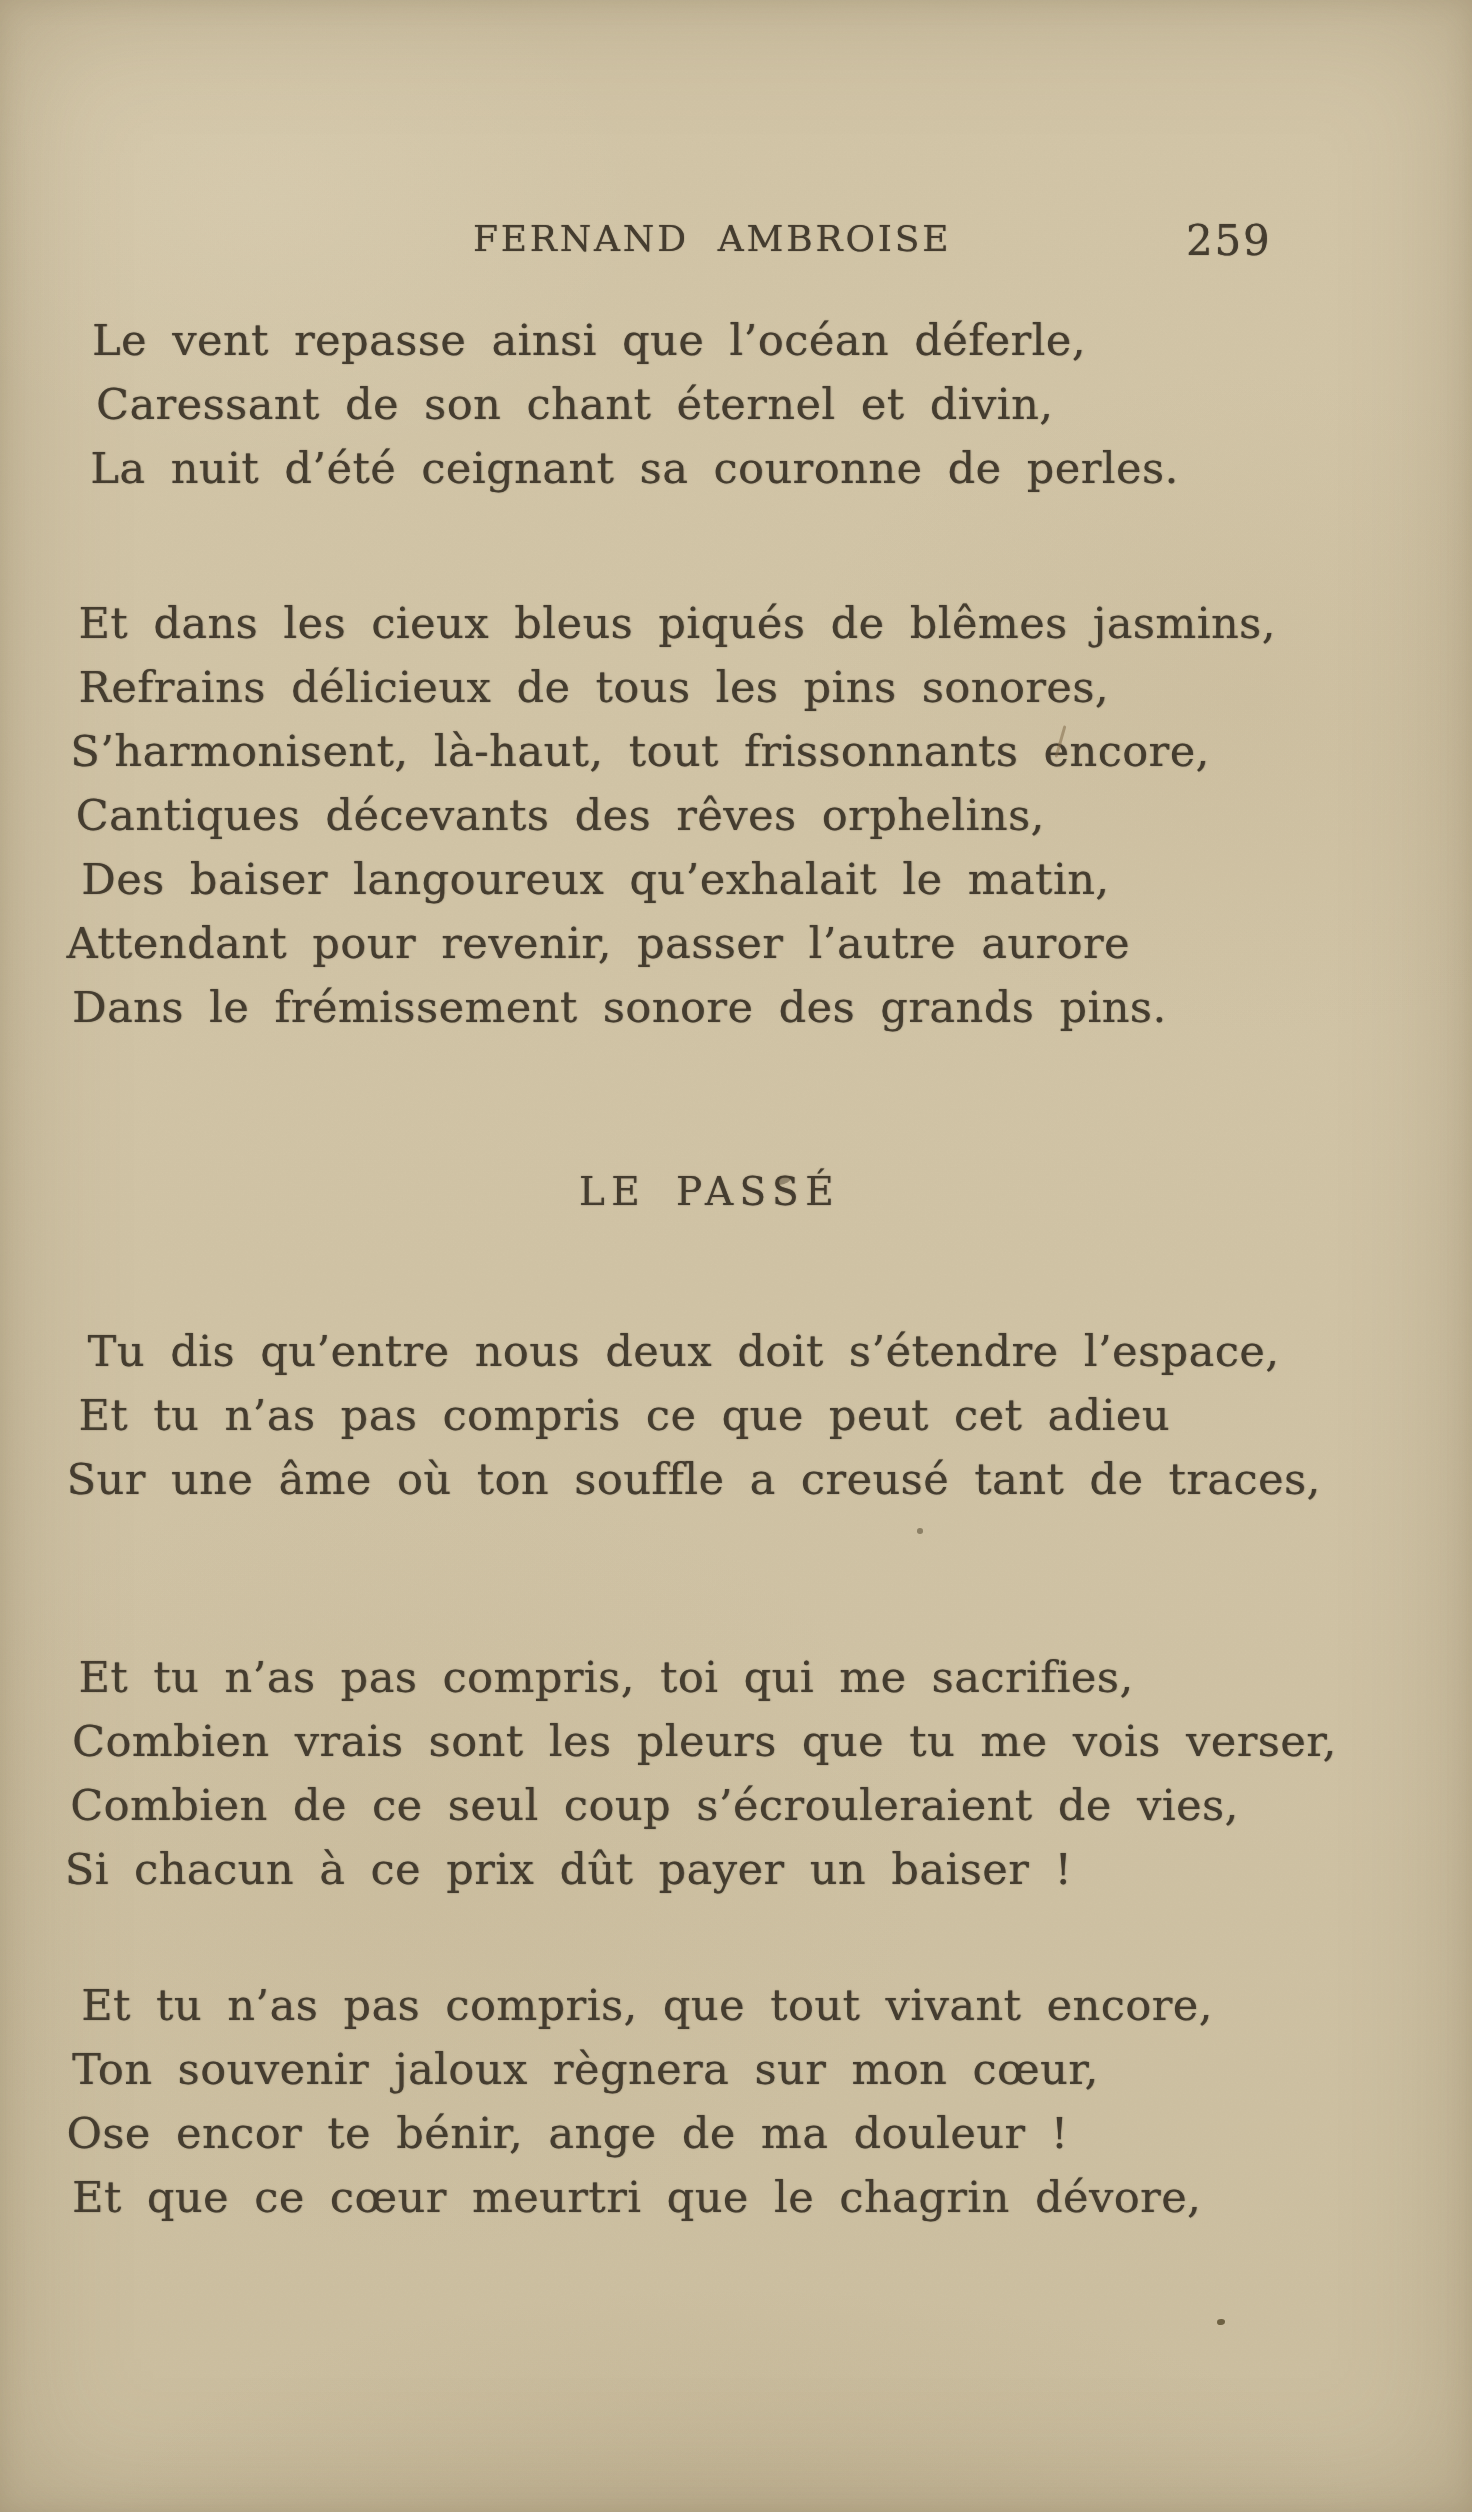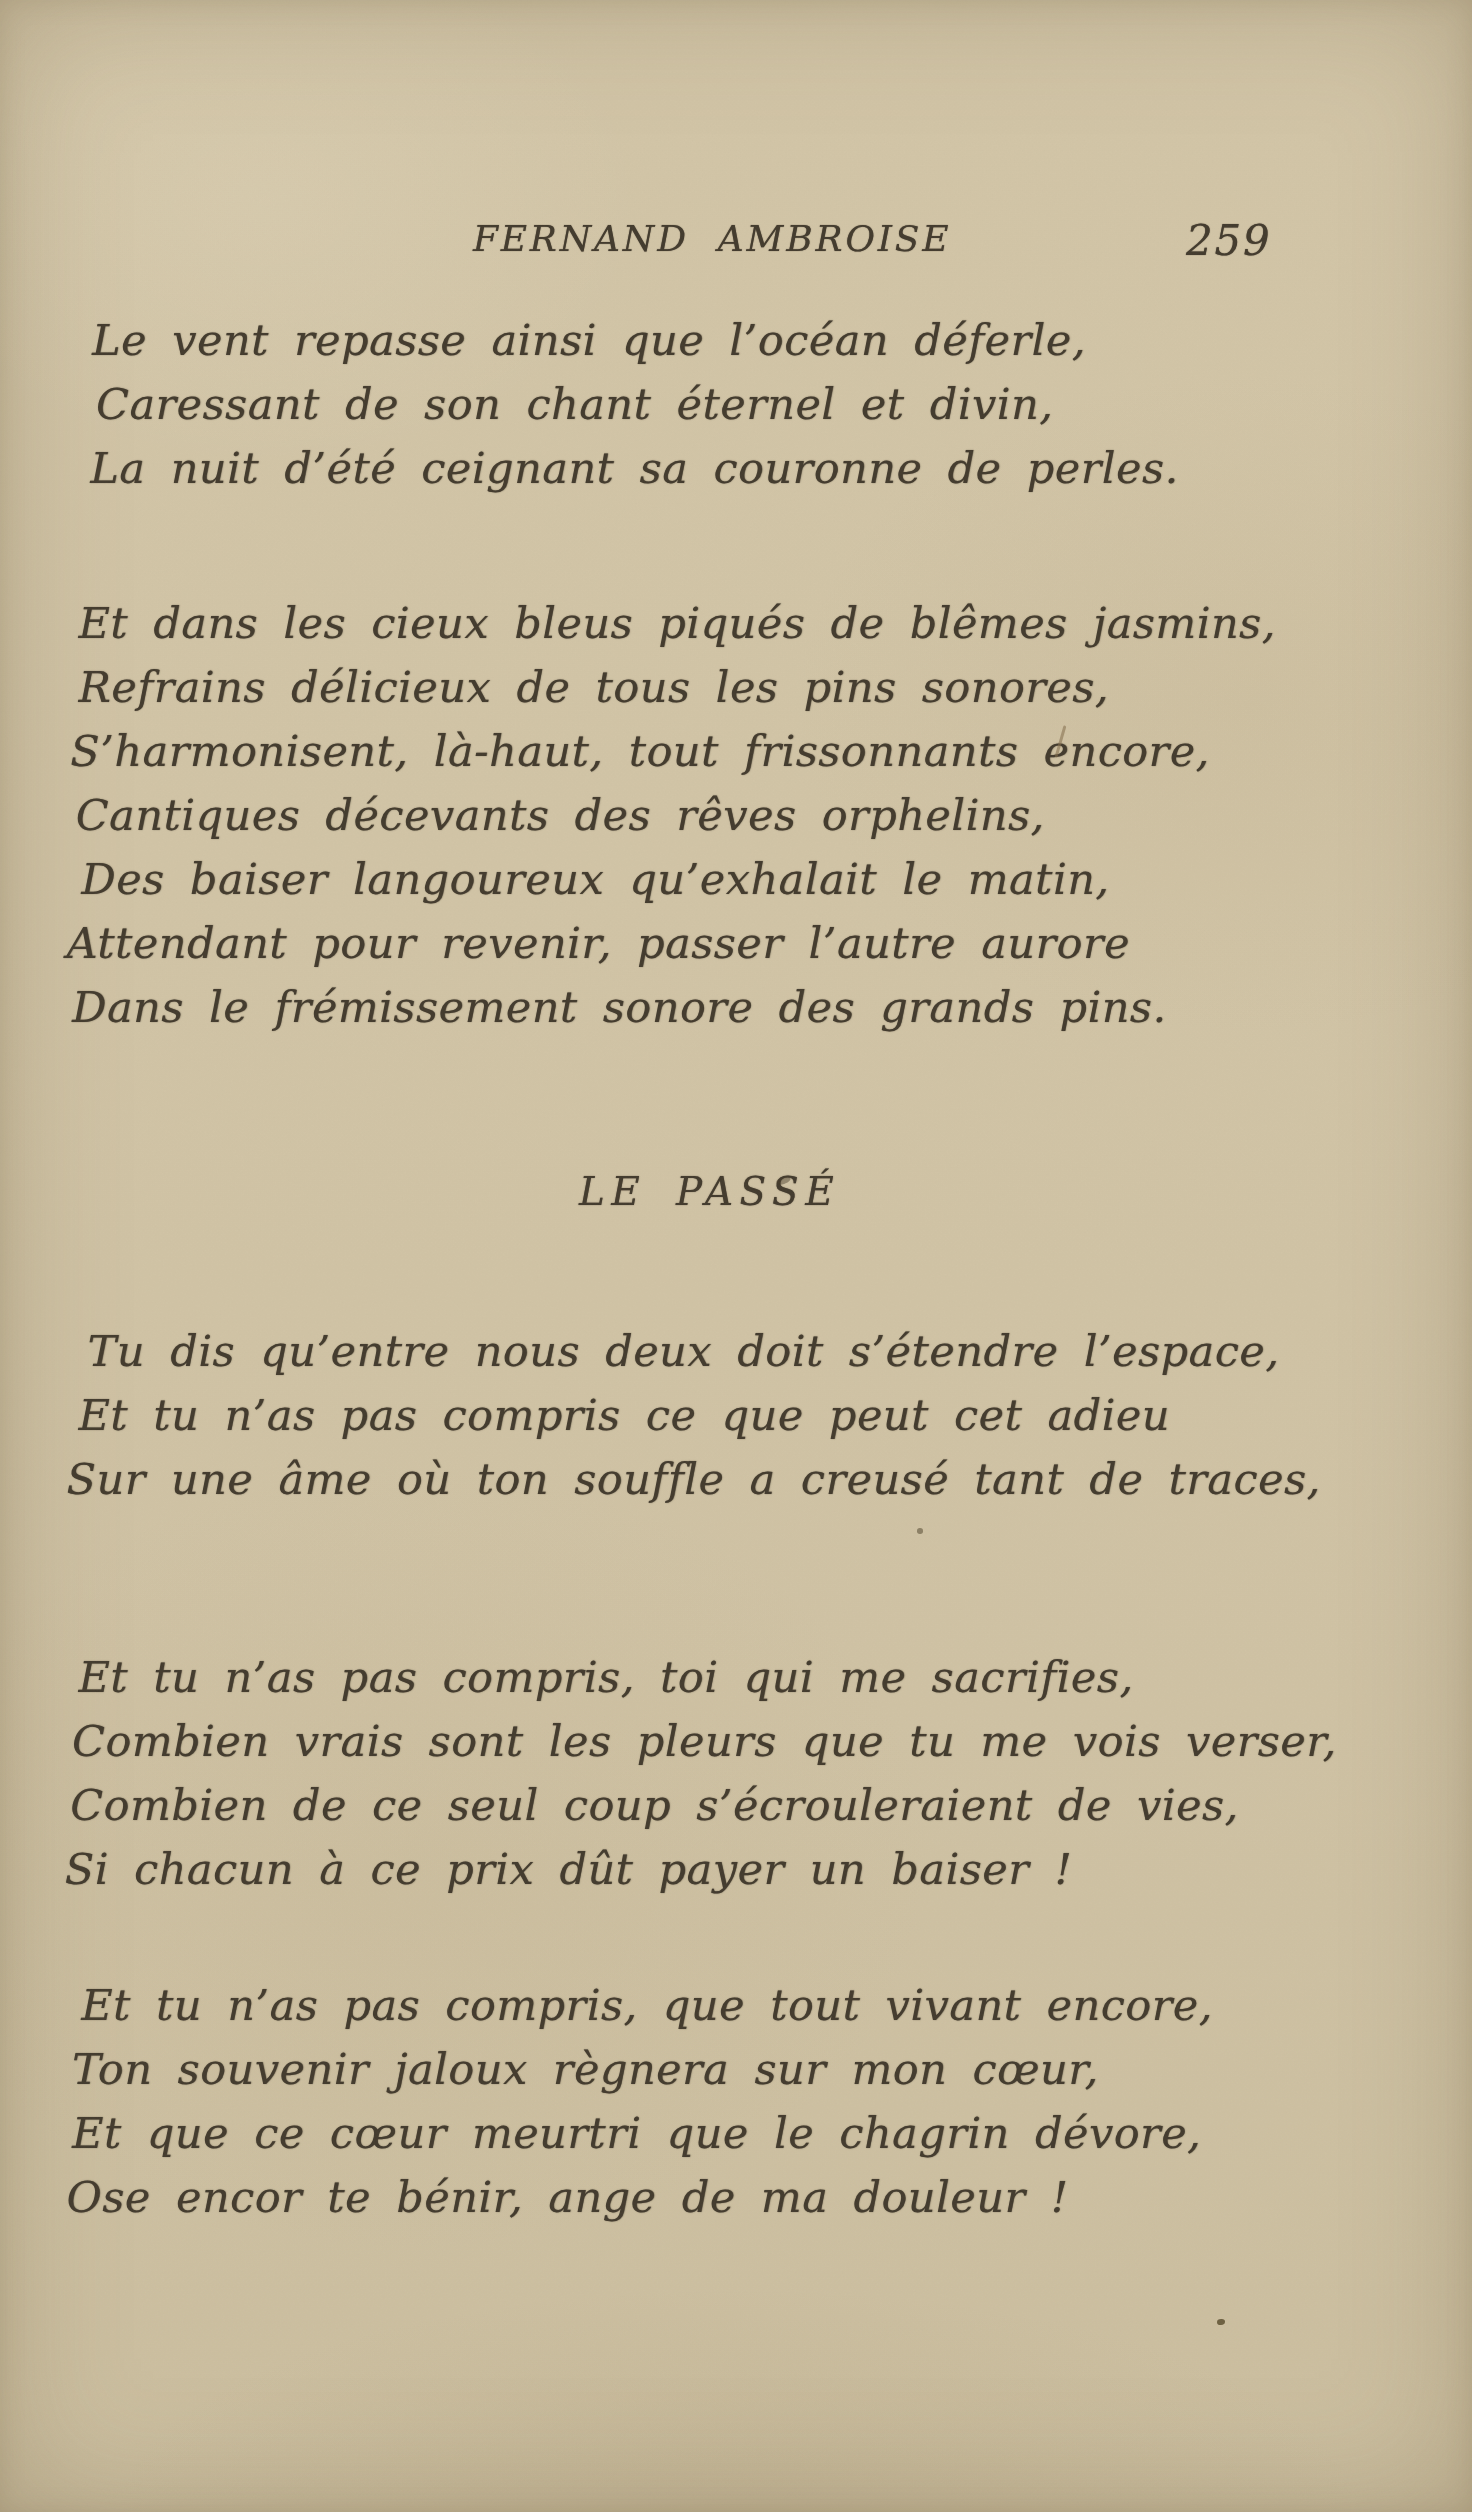--- a/index.html
+++ b/index.html
@@ -15,21 +15,20 @@
     font-family: "DejaVu Serif", "Liberation Serif", serif;
     color: #423a2d;
     background-color: #d1c4a6;
     background-image:
       radial-gradient(ellipse 550px 385px at 18% 8%,  rgba(255,248,230,0.10), rgba(255,248,230,0) 70%),
       radial-gradient(ellipse 660px 477px at 85% 28%, rgba(170,150,110,0.10), rgba(170,150,110,0) 70%),
       radial-gradient(ellipse 752px 569px at 28% 74%, rgba(175,155,115,0.09), rgba(175,155,115,0) 70%),
       radial-gradient(ellipse 871px 312px at 50% 100%, rgba(150,130,95,0.14), rgba(150,130,95,0) 72%),
       linear-gradient(180deg, #d2c5a7 0%, #d1c4a6 35%, #cfc2a4 68%, #cbbe9f 100%);
     box-shadow: inset 0 0 128px rgba(110,92,62,0.30), inset 0 0 26px rgba(110,92,62,0.18);
-    font-style: italic;
   }
   .grain {
     position: absolute;
     inset: 0;
     width: 100%;
     height: 100%;
     pointer-events: none;
     opacity: 0.55;
   }
   .running-head {
@@ -155,22 +154,22 @@
   <div class="stanza s4">
     <div class="line" style="--dx:6.4px">Et tu n’as pas compris, toi qui me sacrifies,</div>
     <div class="line" style="--dx:0px">Combien vrais sont les pleurs que tu me vois verser,</div>
     <div class="line" style="--dx:-1.8px">Combien de ce seul coup s’écrouleraient de vies,</div>
     <div class="line" style="--dx:-7.3px">Si chacun à ce prix dût payer un baiser !</div>
   </div>
 
   <div class="stanza s5">
     <div class="line" style="--dx:9.2px">Et tu n’as pas compris, que tout vivant encore,</div>
     <div class="line" style="--dx:0px">Ton souvenir jaloux règnera sur mon cœur,</div>
+    <div class="line" style="--dx:-5.5px">Ose encor te bénir, ange de ma douleur !</div>
     <div class="line" style="--dx:0px">Et que ce cœur meurtri que le chagrin dévore,</div>
-    <div class="line" style="--dx:-5.5px">Ose encor te bénir, ange de ma douleur !</div>
   </div>
 
   <div class="fiber-mark"></div>
   <div class="ink-speck-1"></div>
   <div class="ink-speck-2"></div>
   <div class="smudge"></div>
 
   <svg class="grain" xmlns="http://www.w3.org/2000/svg" width="1472" height="2512" viewBox="0 0 1605 2739">
     <defs>
       <filter id="paperNoise" x="0" y="0" width="100%" height="100%">

